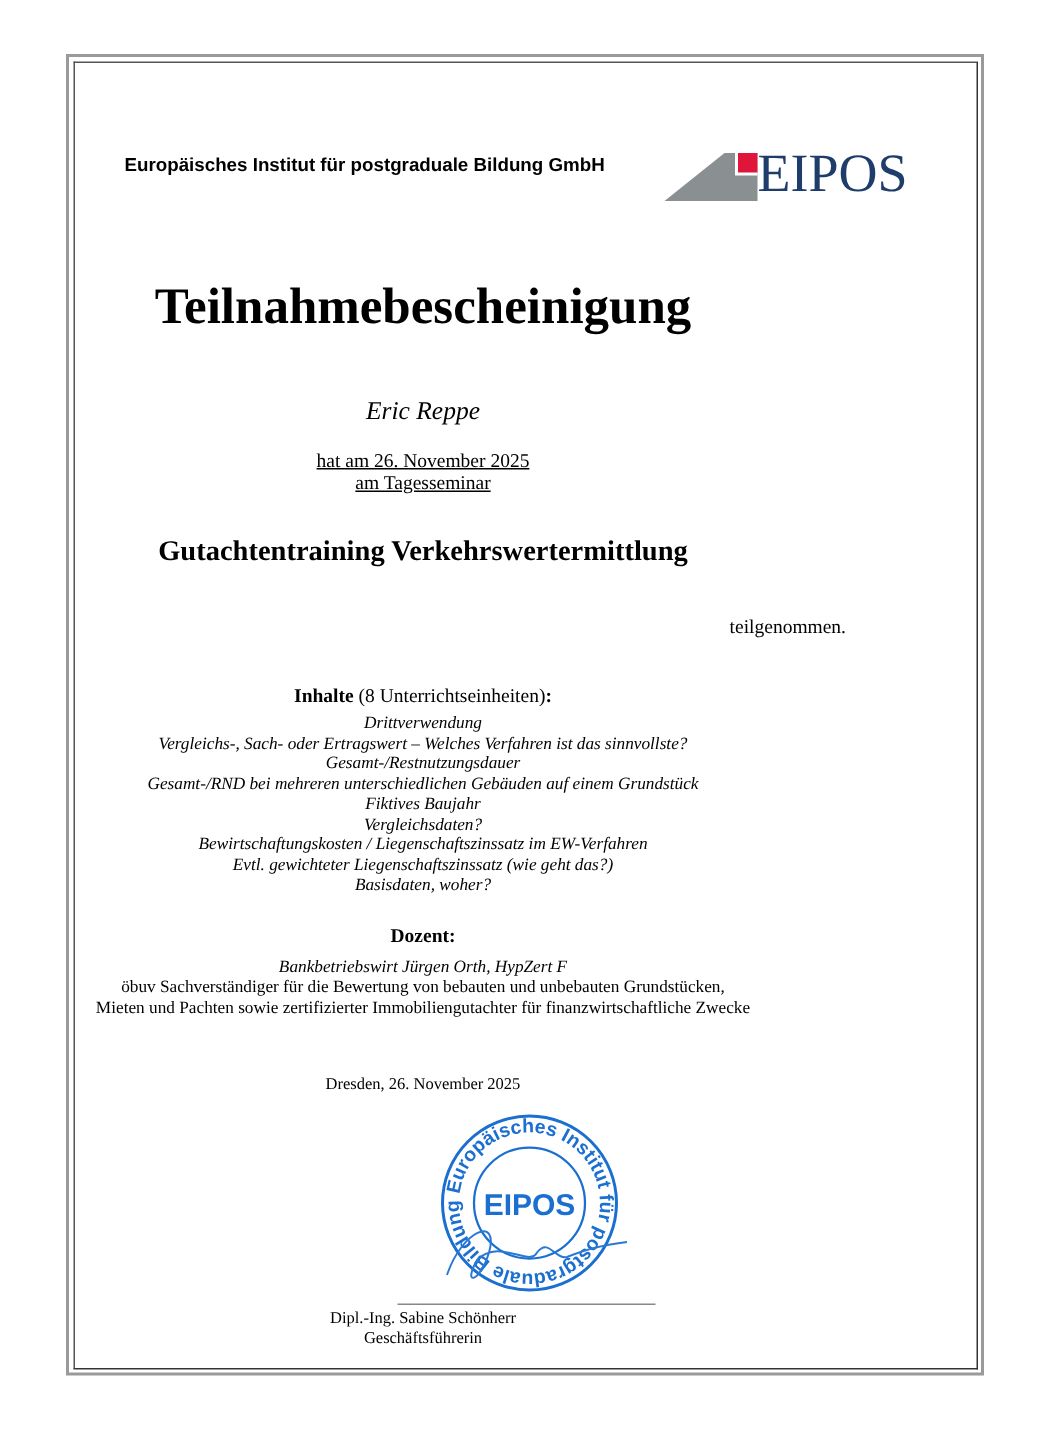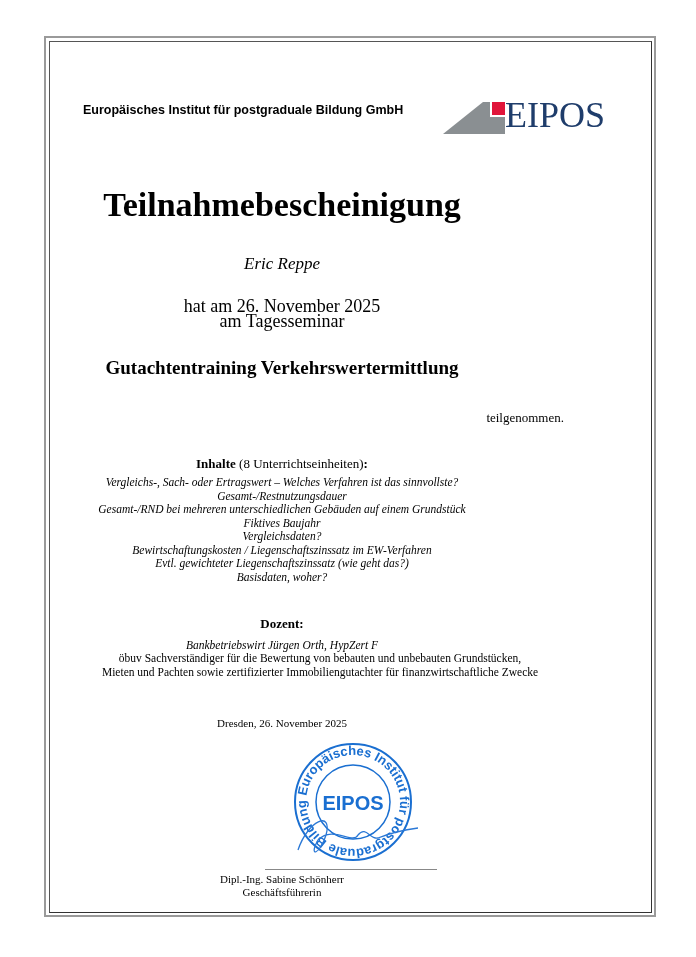--- a/index.html
+++ b/index.html
@@ -6,29 +6,29 @@
   body { width: 696px; height: 957px; position: relative; overflow: hidden; font-family: "Liberation Serif", serif; color: #000; }
   .outer-frame { position: absolute; left: 44px; top: 36px; width: 612px; height: 881px; border: 2px solid #9a9a9a; box-sizing: border-box; }
   .inner-frame { position: absolute; left: 49px; top: 41px; width: 603px; height: 872px; border: 1.5px solid #555; box-sizing: border-box; border-right-color:#333; border-bottom-color:#333; }
   .org-header { position: absolute; left: 83px; top: 103px; font-family: "Liberation Sans", sans-serif; }
   .org-name { font-size: 12.5px; font-weight: bold; letter-spacing: 0px; }
   .org-sub { font-size: 10px; margin-top: 4px; }
   .logo { position: absolute; left: 443px; top: 100px; width: 180px; height: 36px; }
   .logo-text { position: absolute; left: 62px; top: -3px; font-family: "Liberation Serif", serif; font-size: 36px; color: #1f3d6b; letter-spacing: 0px; line-height: 36px; }
   .center { position: absolute; left: 0; width: 564px; text-align: center; }
   .title { top: 186px; font-size: 34px; font-weight: bold; }
-  .participant { top: 254px; font-size: 17px; font-style: italic; }
-  .date-line { top: 299px; font-size: 18px; line-height: 15px; }
+  .participant { top: 264px; font-size: 17px; font-style: italic; }
+  .date-line { top: 299px; font-size: 13px; line-height: 15px; text-decoration: underline; }
   .course { top: 357px; font-size: 19px; font-weight: bold; }
   .participated { top: 410px; font-size: 13px; text-align: right; }
   .contents-head { top: 456px; font-size: 13px; }
   .contents-list { top: 476px; font-size: 11.5px; font-style: italic; line-height: 13.5px; }
   .lecturer-head { top: 616px; font-size: 13px; font-weight: bold; }
   .lecturer-name { top: 638px; font-size: 11.5px; font-style: italic; line-height: 14px; }
-  .lecturer-desc { top: 651px; font-size: 11.5px; line-height: 14px; padding-left: 38px; }
+  .lecturer-desc { top: 651px; font-size: 11.5px; line-height: 14px; }
   .place-date { top: 717px; font-size: 11px; }
   .stamp { position: absolute; left: 278px; top: 740px; width: 150px; height: 125px; }
   .sig-line { position: absolute; left: 265px; top: 869px; width: 172px; height: 1px; background: #888; }
   .signer { top: 873px; font-size: 11px; line-height: 13px; }
 </style>
 </head>
 <body>
 
 <div class="outer-frame"></div>
 <div class="inner-frame"></div>
@@ -52,20 +52,21 @@
   <div>hat am 26. November 2025</div>
   <div>am Tagesseminar</div>
 </div>
 <div class="center course">Gutachtentraining Verkehrswertermittlung</div>
 <div class="center participated">teilgenommen.</div>
 
 <div class="center contents-head">
   <b>Inhalte</b><span> (8 Unterrichtseinheiten)</span><b>:</b>
 </div>
 <div class="center contents-list">
+  <div>Drittverwendung</div>
   <div>Vergleichs-, Sach- oder Ertragswert – Welches Verfahren ist das sinnvollste?</div>
   <div>Gesamt-/Restnutzungsdauer</div>
   <div>Gesamt-/RND bei mehreren unterschiedlichen Gebäuden auf einem Grundstück</div>
   <div>Fiktives Baujahr</div>
   <div>Vergleichsdaten?</div>
   <div>Bewirtschaftungskosten / Liegenschaftszinssatz im EW-Verfahren</div>
   <div>Evtl. gewichteter Liegenschaftszinssatz (wie geht das?)</div>
   <div>Basisdaten, woher?</div>
 </div>
 

